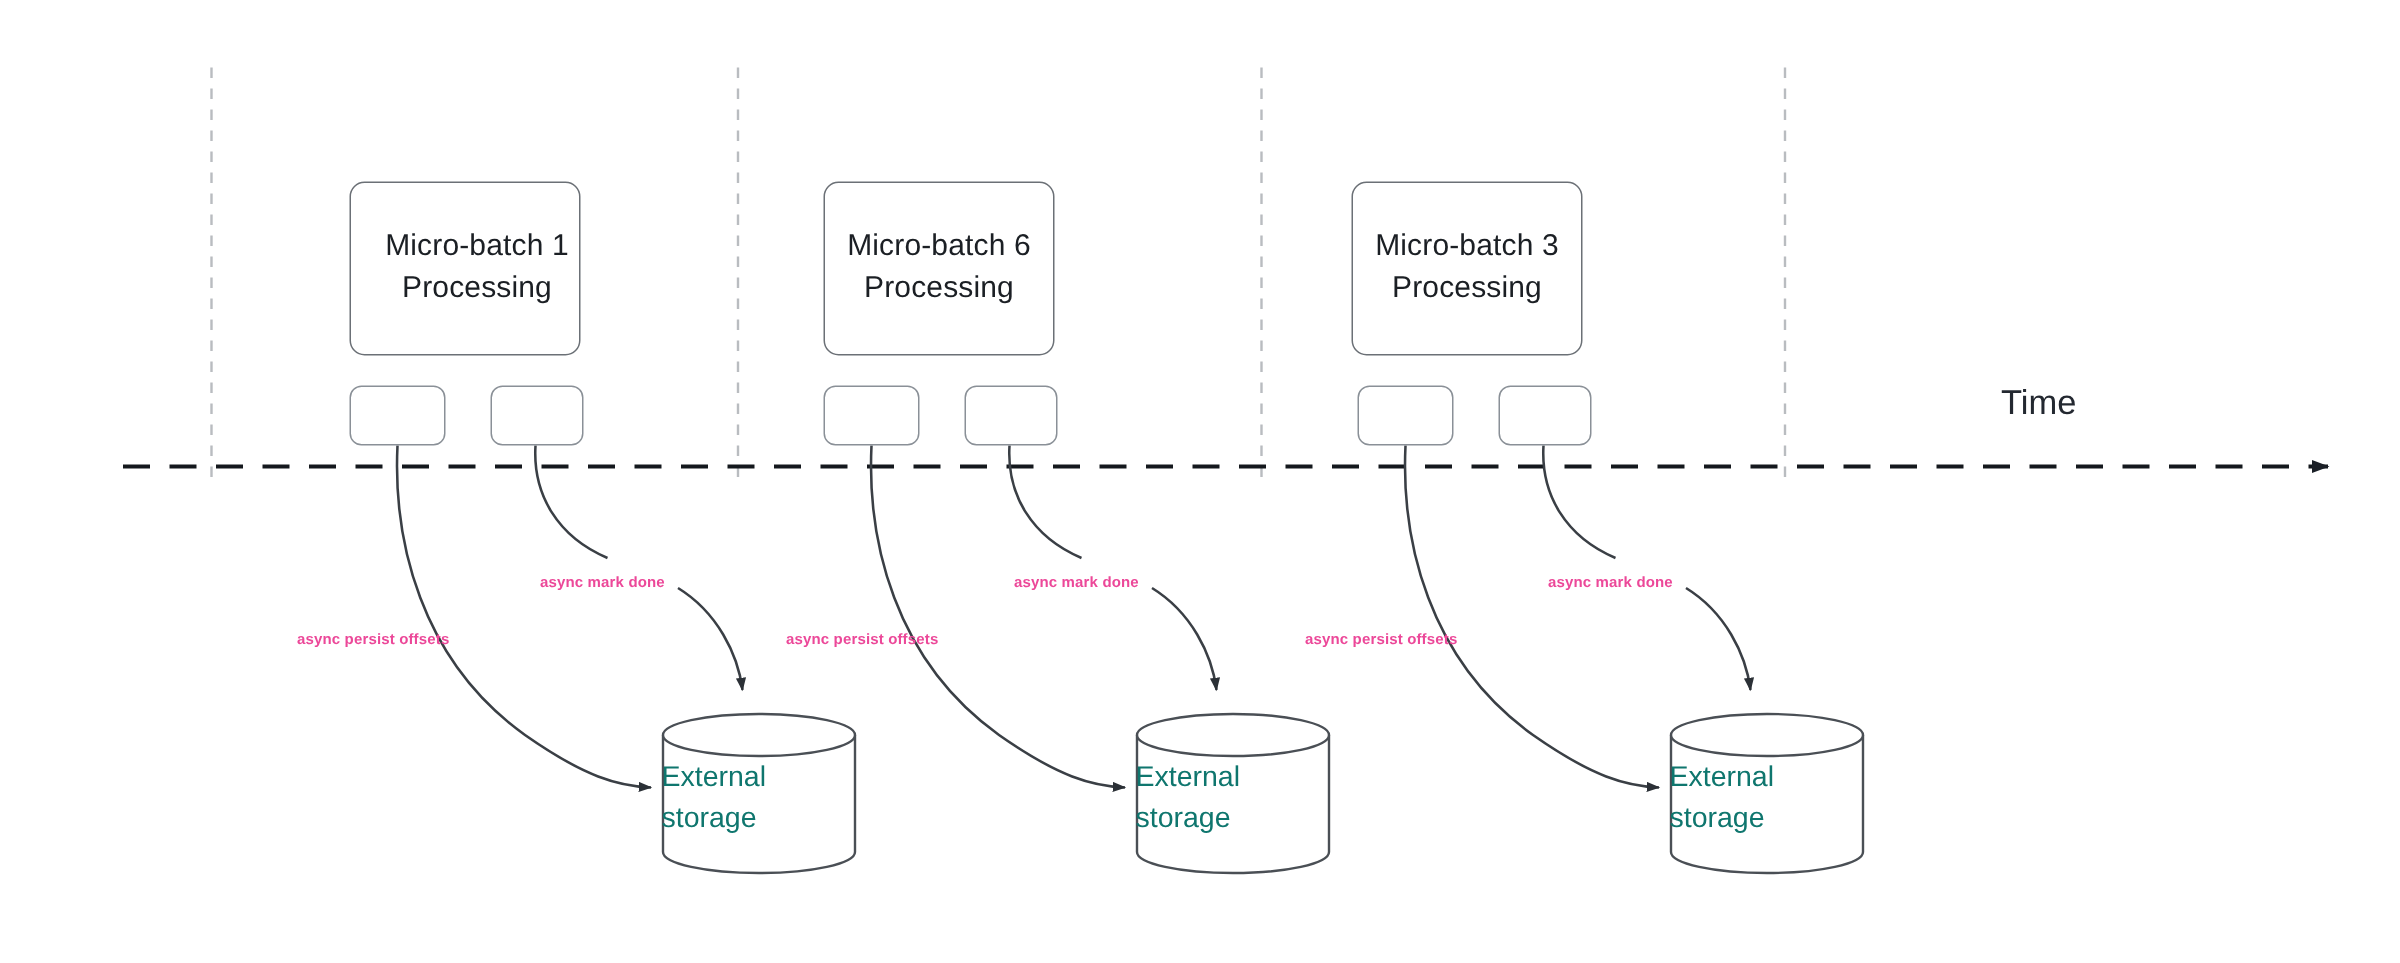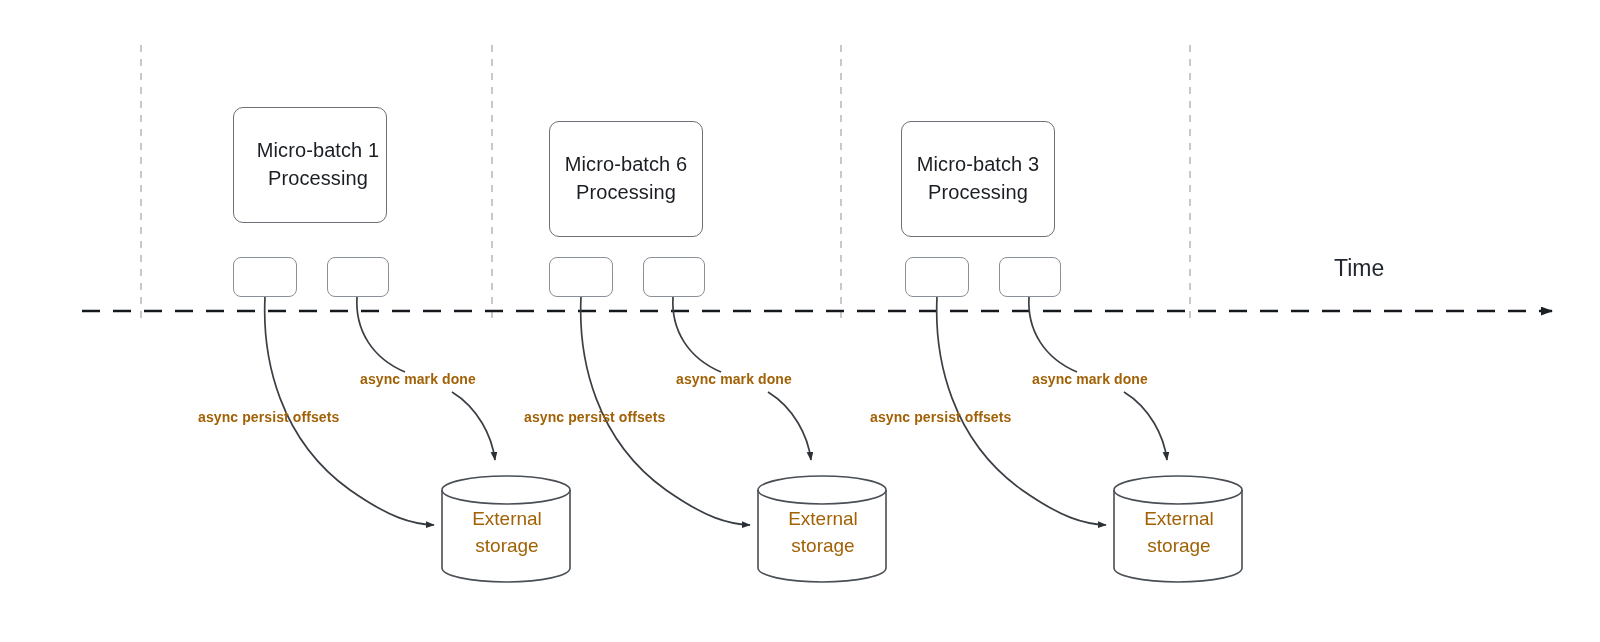--- a/index.html
+++ b/index.html
@@ -19,27 +19,27 @@
     white-space:pre-line;letter-spacing:.1px;
   }
   .mini-box{
     position:absolute;width:64px;height:40px;
     border:1.4px solid #8a9097;border-radius:8px;background:#ffffff;
     box-sizing:border-box;
   }
   .mini-box.wide{width:62px;}
 
   .cyl-label{
-    position:absolute;width:132px;text-align:center;
-    font-size:19px;color:#a16207;line-height:1.42;white-space:pre-line;
+    position:absolute;width:132px;text-align:left;
+    font-size:19px;color:#0f766e;line-height:1.42;white-space:pre-line;
   }
 
   .edge-label{
-    position:absolute;font-size:14px;font-weight:bold;color:#a16207;
-    white-space:nowrap;letter-spacing:.1px;
+    position:absolute;font-size:10px;font-weight:bold;color:#ec4899;
+    white-space:nowrap;letter-spacing:.1px;margin-top:12px;
   }
   .time-label{
     position:absolute;font-size:23px;color:#232830;white-space:nowrap;
   }
 </style>
 </head>
 <body>
 
 <div id="stage">
 
@@ -89,21 +89,21 @@
       <path d="M 1029,297 C 1027,330 1044,358 1077,372"></path>
       <path d="M 1124,392 C 1150,408 1164,436 1167,460" marker-end="url(#arrowFilled)"></path>
     </g>
 
     <g>
       <path d="M 1114,490 L 1114,568 A 64,14 0 0 0 1242,568 L 1242,490" fill="#ffffff" stroke="#4a4f55" stroke-width="1.6"></path>
       <ellipse cx="1178" cy="490" rx="64" ry="14" fill="#ffffff" stroke="#4a4f55" stroke-width="1.6"></ellipse>
     </g>
   </svg>
 
-  <div class="proc-box" style="left:233px;top:107px;padding-left:16px;">
+  <div class="proc-box" style="left:233px;top:121px;padding-left:16px;">
     <div class="proc-label">Micro-batch 1
 Processing</div>
   </div>
   <div class="mini-box" style="left:233px;top:257px;"></div>
   <div class="mini-box wide" style="left:327px;top:257px;"></div>
 
   <div class="edge-label" style="left:360px;top:371px;">async mark done</div>
   <div class="edge-label" style="left:198px;top:409px;">async persist offsets</div>
 
   <div class="cyl-label" style="left:441px;top:506px;">External

